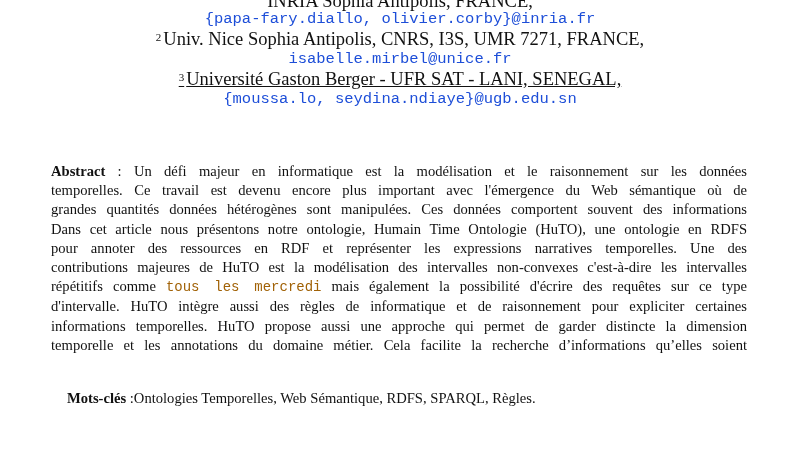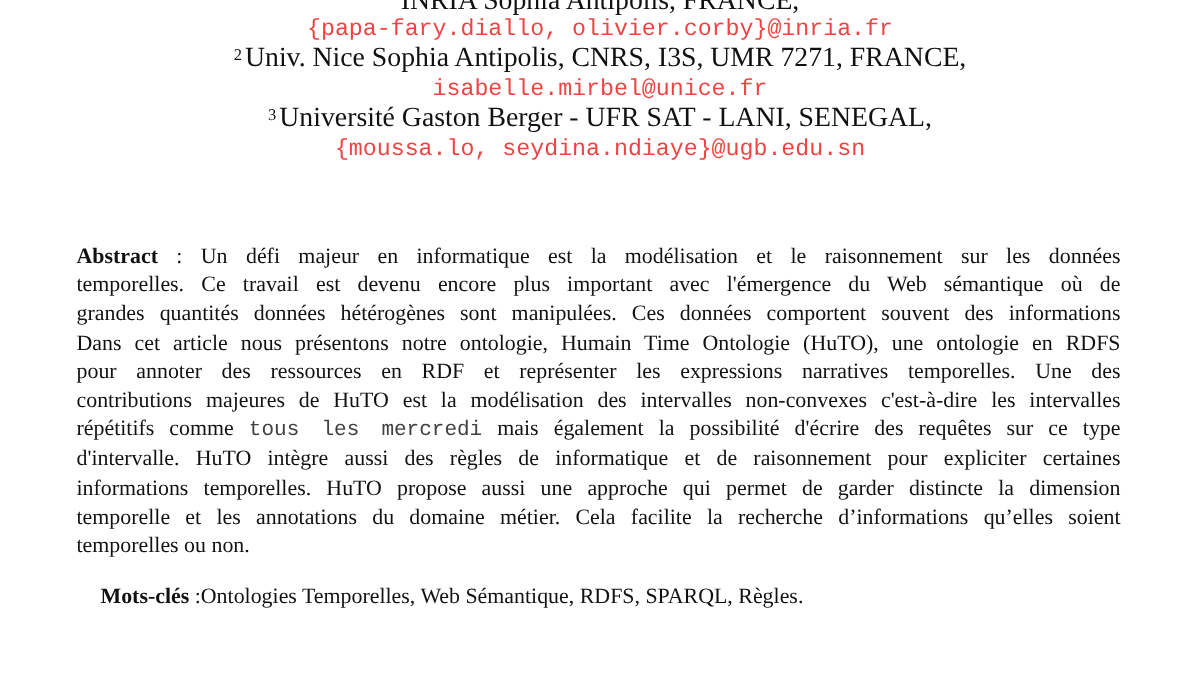--- a/index.html
+++ b/index.html
@@ -9,66 +9,65 @@
     font-family: "Liberation Serif", serif;
     position: relative;
   }
   .affil {
     position: absolute; left: 0; width: 800px; text-align: center;
     font-size: 18.5px; line-height: 22px; white-space: nowrap;
   }
   .mail {
     position: absolute; left: 0; width: 800px; text-align: center;
     font-family: "Liberation Mono", monospace;
-    font-size: 15.5px; line-height: 20px; color: #ef4444; white-space: nowrap;
+    font-size: 15.5px; line-height: 20px; color: #1d4ed8; white-space: nowrap;
   }
   sup { font-size: 11px; vertical-align: top; position: relative; top: -2px; margin-right: 2px; }
   .abstract {
     position: absolute; left: 51px; width: 696px; top: 162px;
     font-size: 14.6px; line-height: 19.2px; text-align: justify;
     text-align-last: left;
   }
   .abstract .line { display: block; text-align: justify; text-align-last: justify; white-space: nowrap; }
   .abstract .line.last { text-align-last: left; }
   .kw-label, .abs-label { font-weight: bold; }
-  .mono { font-family: "Liberation Mono", monospace; font-size: 14px; color: #404040; }
+  .mono { font-family: "Liberation Mono", monospace; font-size: 14px; color: #a16207; }
   .keywords {
     position: absolute; left: 51px; top: 389px;
     font-size: 14.6px; line-height: 19px; white-space: nowrap; margin-left: 16px;
   }
 </style>
 </head>
 <body>
 
 <div>
   <div class="affil" style="top:-10px;">
     <span>INRIA Sophia Antipolis,  FRANCE,</span>
   </div>
   <div class="mail" style="top:9px;">{papa-fary.diallo, olivier.corby}@inria.fr</div>
 
   <div class="affil" style="top:28px;">
     <sup>2</sup><span>Univ. Nice Sophia Antipolis, CNRS, I3S, UMR 7271, FRANCE,</span>
   </div>
   <div class="mail" style="top:49px;">isabelle.mirbel@unice.fr</div>
 
-  <div class="affil" style="top:68px;">
+  <div class="affil" style="top:68px;text-decoration:underline;">
     <sup>3</sup><span>Université Gaston Berger - UFR SAT - LANI, SENEGAL,</span>
   </div>
   <div class="mail" style="top:89px;">{moussa.lo, seydina.ndiaye}@ugb.edu.sn</div>
 </div>
 
 <div class="abstract">
   <span class="line"><span class="abs-label">Abstract</span><span> : </span><span>Un défi majeur en informatique est la modélisation et le raisonnement sur les données</span></span>
   <span class="line">temporelles. Ce travail est devenu encore plus important avec l'émergence du Web sémantique où de</span>
   <span class="line">grandes quantités données hétérogènes sont manipulées. Ces données comportent souvent des informations</span>
   <span class="line">Dans cet article nous présentons notre ontologie, Humain Time Ontologie (HuTO), une ontologie en RDFS</span>
   <span class="line">pour annoter des ressources en RDF et représenter les expressions narratives temporelles. Une des</span>
   <span class="line">contributions majeures de HuTO est la modélisation des intervalles non-convexes c'est-à-dire les intervalles</span>
   <span class="line"><span>répétitifs comme </span><span class="mono">tous les mercredi</span><span> mais également la possibilité d'écrire des requêtes sur ce type</span></span>
   <span class="line">d'intervalle. HuTO intègre aussi des règles de informatique et de raisonnement pour expliciter certaines</span>
   <span class="line">informations temporelles. HuTO propose aussi une approche qui permet de garder distincte la dimension</span>
   <span class="line">temporelle  et les annotations du domaine  métier. Cela facilite la recherche d’informations qu’elles soient</span>
-  <span class="line last">temporelles ou non.</span>
 </div>
 
 <div class="keywords">
   <span class="kw-label">Mots-clés</span><span> :Ontologies Temporelles, Web Sémantique, RDFS, SPARQL, Règles.</span>
 </div>
 
 </body></html>

